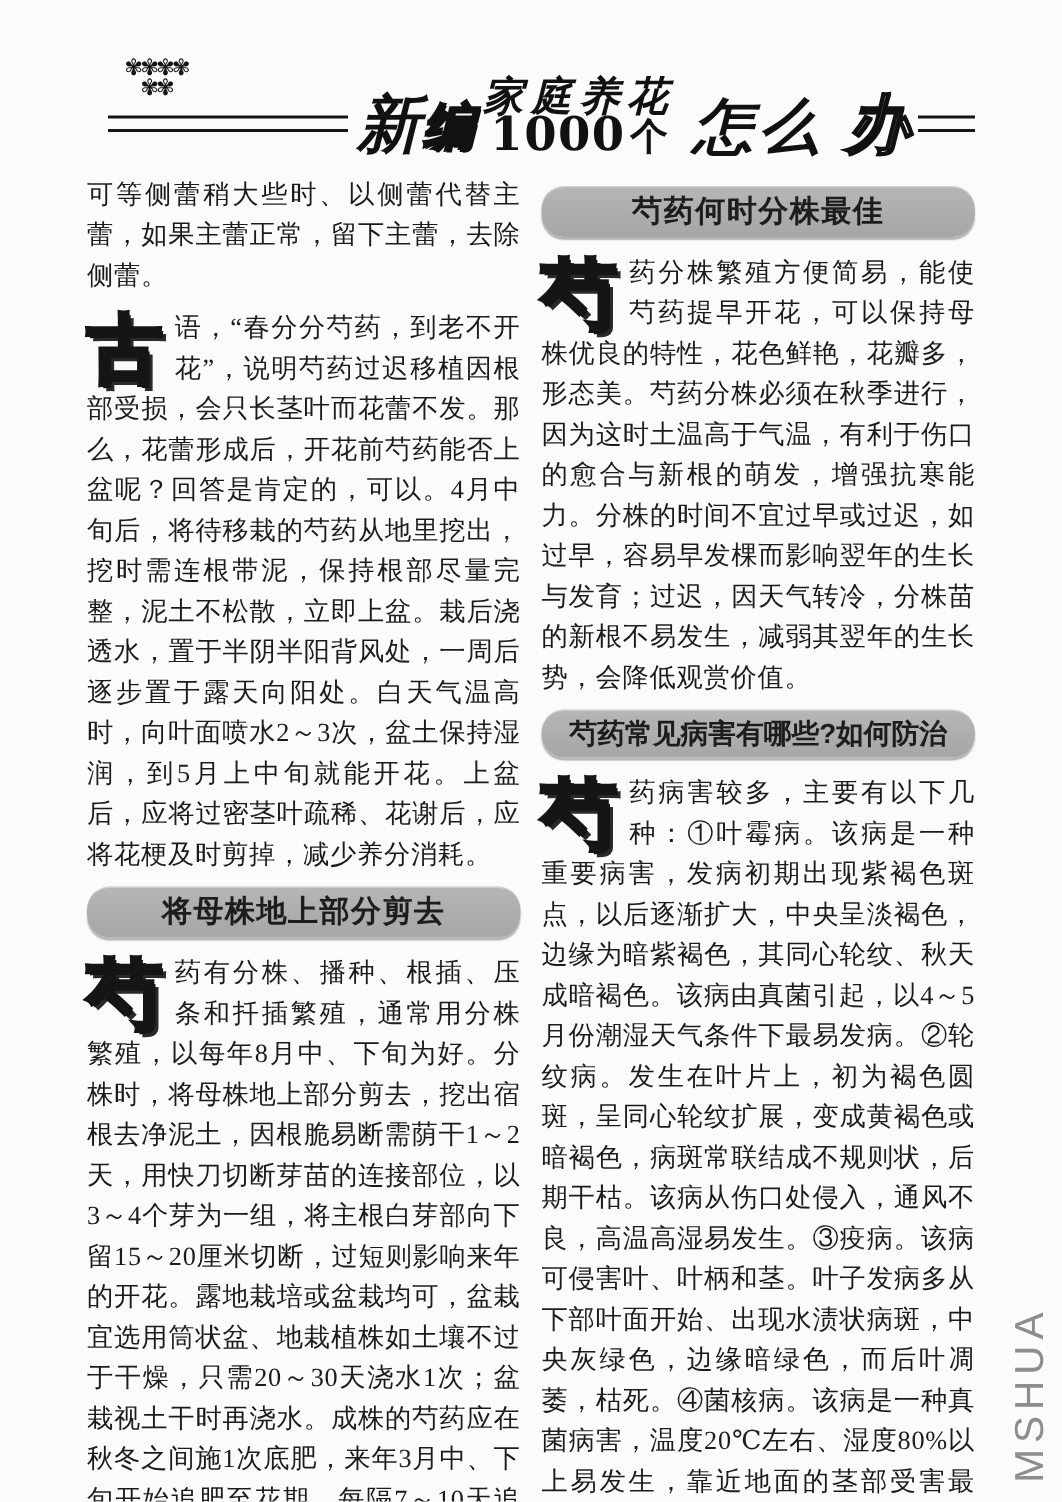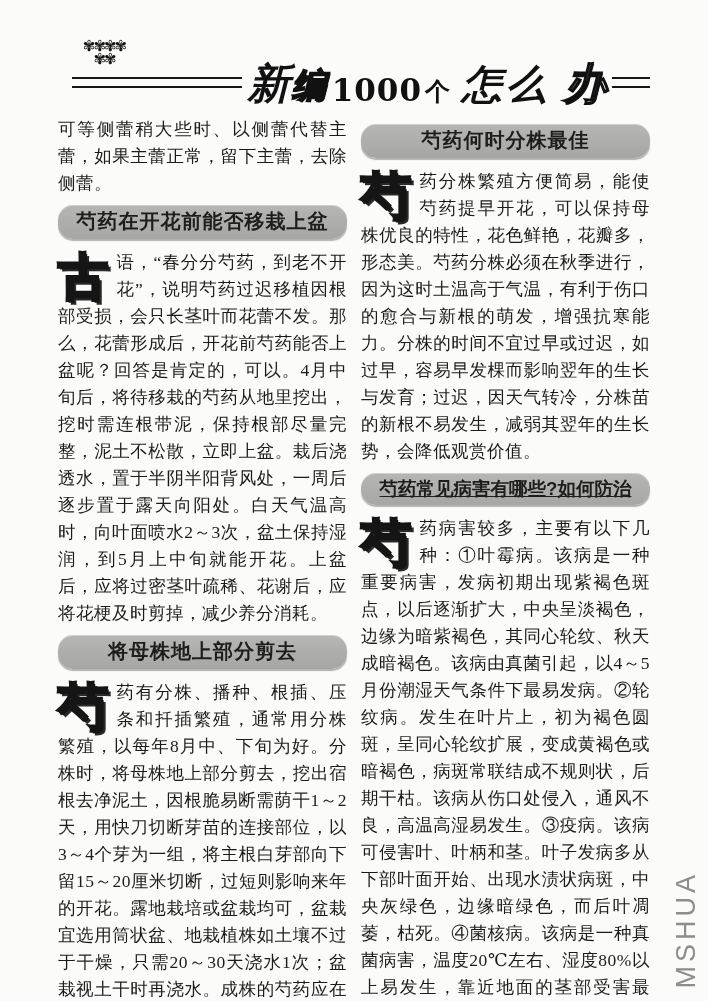--- a/index.html
+++ b/index.html
@@ -113,21 +113,21 @@
     text-align:center;
     padding:3px 2px 4px 2px;
   }
   .sec-header span{
     font-family:"Liberation Sans","DejaVu Sans",sans-serif;
     font-weight:bold;
     font-size:20px;
     color:#1d1d1d;
     letter-spacing:1px;
   }
-  .sec-header.tight span{font-size:18.5px;letter-spacing:0;text-decoration:underline;}
+  .sec-header.tight span{font-size:18.5px;letter-spacing:0;}
   .body-para{
     margin:2px 0 6px 0;
     font-size:17.5px;
     line-height:27px;
     text-align:justify;
     letter-spacing:0.5px;
   }
   .dropcap{
     float:left;
     font-size:50px;
@@ -156,39 +156,37 @@
 
 <div class="page">
 
   <div class="header">
     <div class="logo">✾✾✾✾✾✾</div>
     <div class="rule rule-left"></div>
     <div class="title">
       <span class="t-solid t-xin">新</span>
       <span class="t-outline t-bian">编</span>
       <span class="t-stack">
+        <span class="t-top">家庭养花</span>
         <span class="t-bottom">
           <span class="t-num">1000</span>
           <span class="t-ge">个</span>
         </span>
       </span>
       <span class="t-solid t-zenme">怎么</span>
       <span class="t-outline t-ban">办</span>
     </div>
     <div class="rule rule-right"></div>
   </div>
 
   <div class="columns">
 
     <div class="col">
       <p class="cont-para">可等侧蕾稍大些时、以侧蕾代替主蕾，如果主蕾正常，留下主蕾，去除侧蕾。</p>
 
-      <div class="sec-header">
-        <span>芍药在开花前能否移栽上盆</span>
-      </div>
       <p class="body-para">
         <span class="dropcap">古</span><span>语，“春分分芍药，到老不开花”，说明芍药过迟移植因根部受损，会只长茎叶而花蕾不发。那么，花蕾形成后，开花前芍药能否上盆呢？回答是肯定的，可以。4月中旬后，将待移栽的芍药从地里挖出，挖时需连根带泥，保持根部尽量完整，泥土不松散，立即上盆。栽后浇透水，置于半阴半阳背风处，一周后逐步置于露天向阳处。白天气温高时，向叶面喷水2～3次，盆土保持湿润，到5月上中旬就能开花。上盆后，应将过密茎叶疏稀、花谢后，应将花梗及时剪掉，减少养分消耗。</span>
       </p>
 
       <div class="sec-header">
         <span>将母株地上部分剪去</span>
       </div>
       <p class="body-para">
         <span class="dropcap">芍</span><span>药有分株、播种、根插、压条和扦插繁殖，通常用分株繁殖，以每年8月中、下旬为好。分株时，将母株地上部分剪去，挖出宿根去净泥土，因根脆易断需荫干1～2天，用快刀切断芽苗的连接部位，以3～4个芽为一组，将主根白芽部向下留15～20厘米切断，过短则影响来年的开花。露地栽培或盆栽均可，盆栽宜选用筒状盆、地栽植株如土壤不过于干燥，只需20～30天浇水1次；盆栽视土干时再浇水。成株的芍药应在秋冬之间施1次底肥，来年3月中、下旬开始追肥至花期，每隔7～10天追肥1次，花</span>
       </p>

